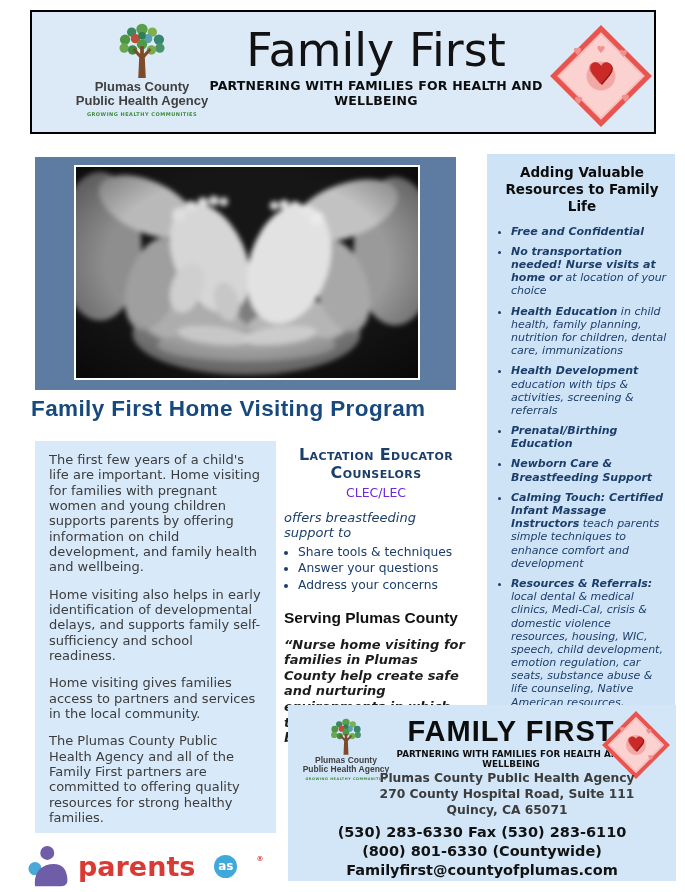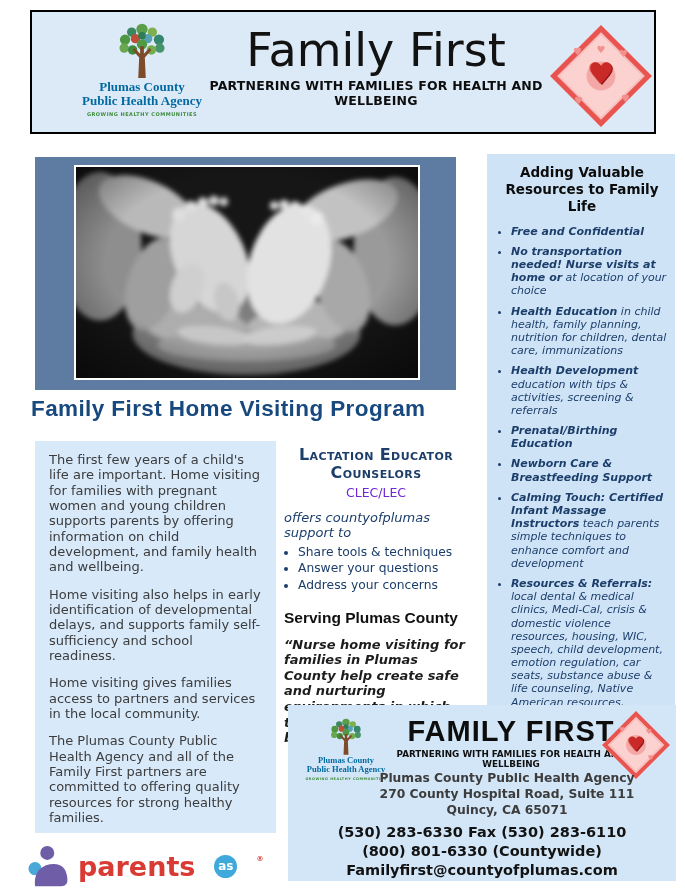--- a/index.html
+++ b/index.html
@@ -3,21 +3,21 @@
 <meta charset="utf-8">
 <style>
   html,body{margin:0;padding:0;}
   body{width:685px;height:892px;background:#ffffff;font-family:"DejaVu Sans",sans-serif;position:relative;overflow:hidden;}
   .abs{position:absolute;}
 
   
   .header-box{left:30px;top:10px;width:622px;height:120px;background:#dceaf8;border:2px solid #000;}
   .hdr-logo{left:26px;top:6px;width:168px;text-align:center;}
   .tree-svg{display:block;margin:0 auto;}
-  .agency-name{font-family:Liberation Serif, serif;font-weight:bold;color:#0369a1;font-size:13px;line-height:1.1;}
+  .agency-name{font-family:Liberation Sans, sans-serif;font-weight:bold;color:#404040;font-size:13px;line-height:1.1;}
   .agency-tagline{font-size:5px;color:#3e8c3c;letter-spacing:.5px;margin-top:2px;font-weight:bold;}
   .hdr-title-block{left:168px;top:14px;width:352px;text-align:center;}
   .hdr-title{font-size:46px;color:#121212;line-height:1.05;font-family:"DejaVu Sans",sans-serif;}
   .hdr-subtitle{font-size:12.5px;font-weight:bold;color:#0d0d0d;margin-top:4px;letter-spacing:.2px;}
 
   
   .diamond{position:absolute;transform:rotate(45deg);background:#fbd2d0;border:5px solid #e85450;box-shadow:inset 0 0 0 2px #f7c0be;}
   .diamond.lg{width:62px;height:62px;left:533px;top:28px;}
   .diamond.sm{width:40px;height:40px;right:16px;top:16px;border-width:4px;}
   .diamond-inner{position:absolute;inset:0;transform:rotate(-45deg);}
@@ -188,21 +188,21 @@
   <p>The first few years of a child's life are important. Home visiting for families with pregnant women and young children supports parents by offering information on child development, and family health and wellbeing.</p>
   <p>Home visiting also helps in early identification of developmental delays, and supports family self-sufficiency and school readiness.</p>
   <p>Home visiting gives families access to partners and services in the local community.</p>
   <p>The Plumas County Public Health Agency and all of the Family First partners are committed to offering quality resources for strong healthy families.</p>
 
 </div>
 
 <div class="abs mid-col">
   <div class="lac-heading">Lactation Educator Counselors</div>
   <div class="lac-sub">CLEC/LEC</div>
-  <div class="lac-intro">offers countyofplumas support to</div>
+  <div class="lac-intro">offers breastfeeding support to</div>
   <ul class="lac-list">
     <li>Share tools &amp; techniques</li>
     <li>Answer your questions</li>
     <li>Address your concerns</li>
   </ul>
   <div class="serving-heading">Serving Plumas County</div>
   <div class="quote">“Nurse home visiting for families in Plumas County help create safe and nurturing environments in which to raise children, brightening the future”</div>
 </div>
 
 <div class="abs footer-box">

